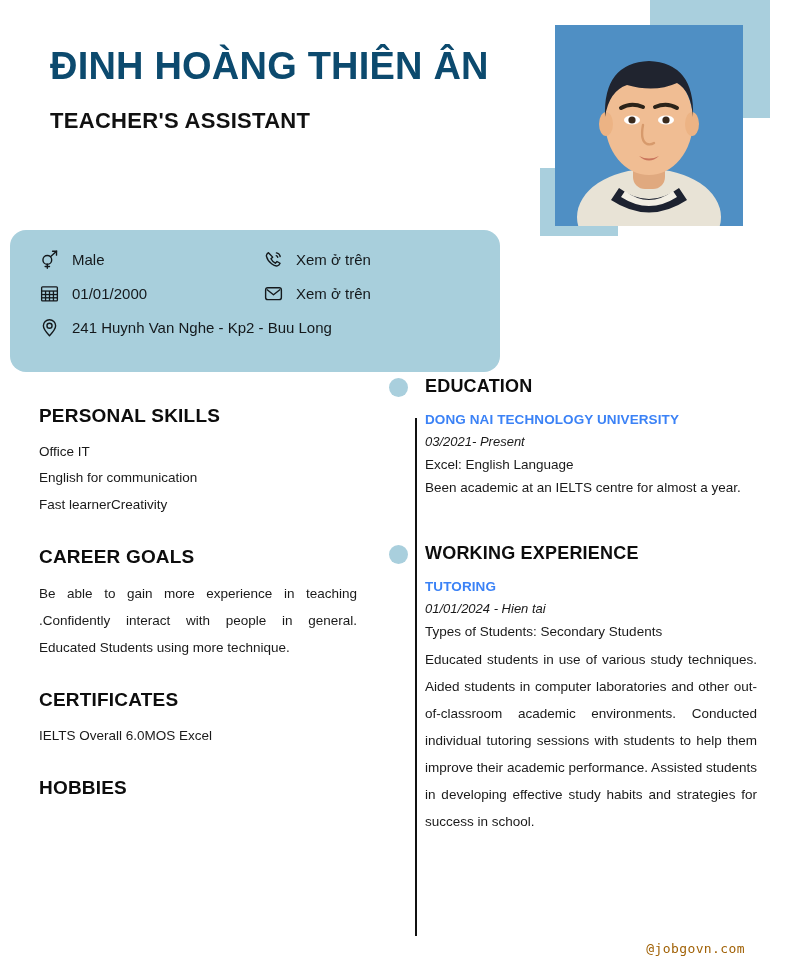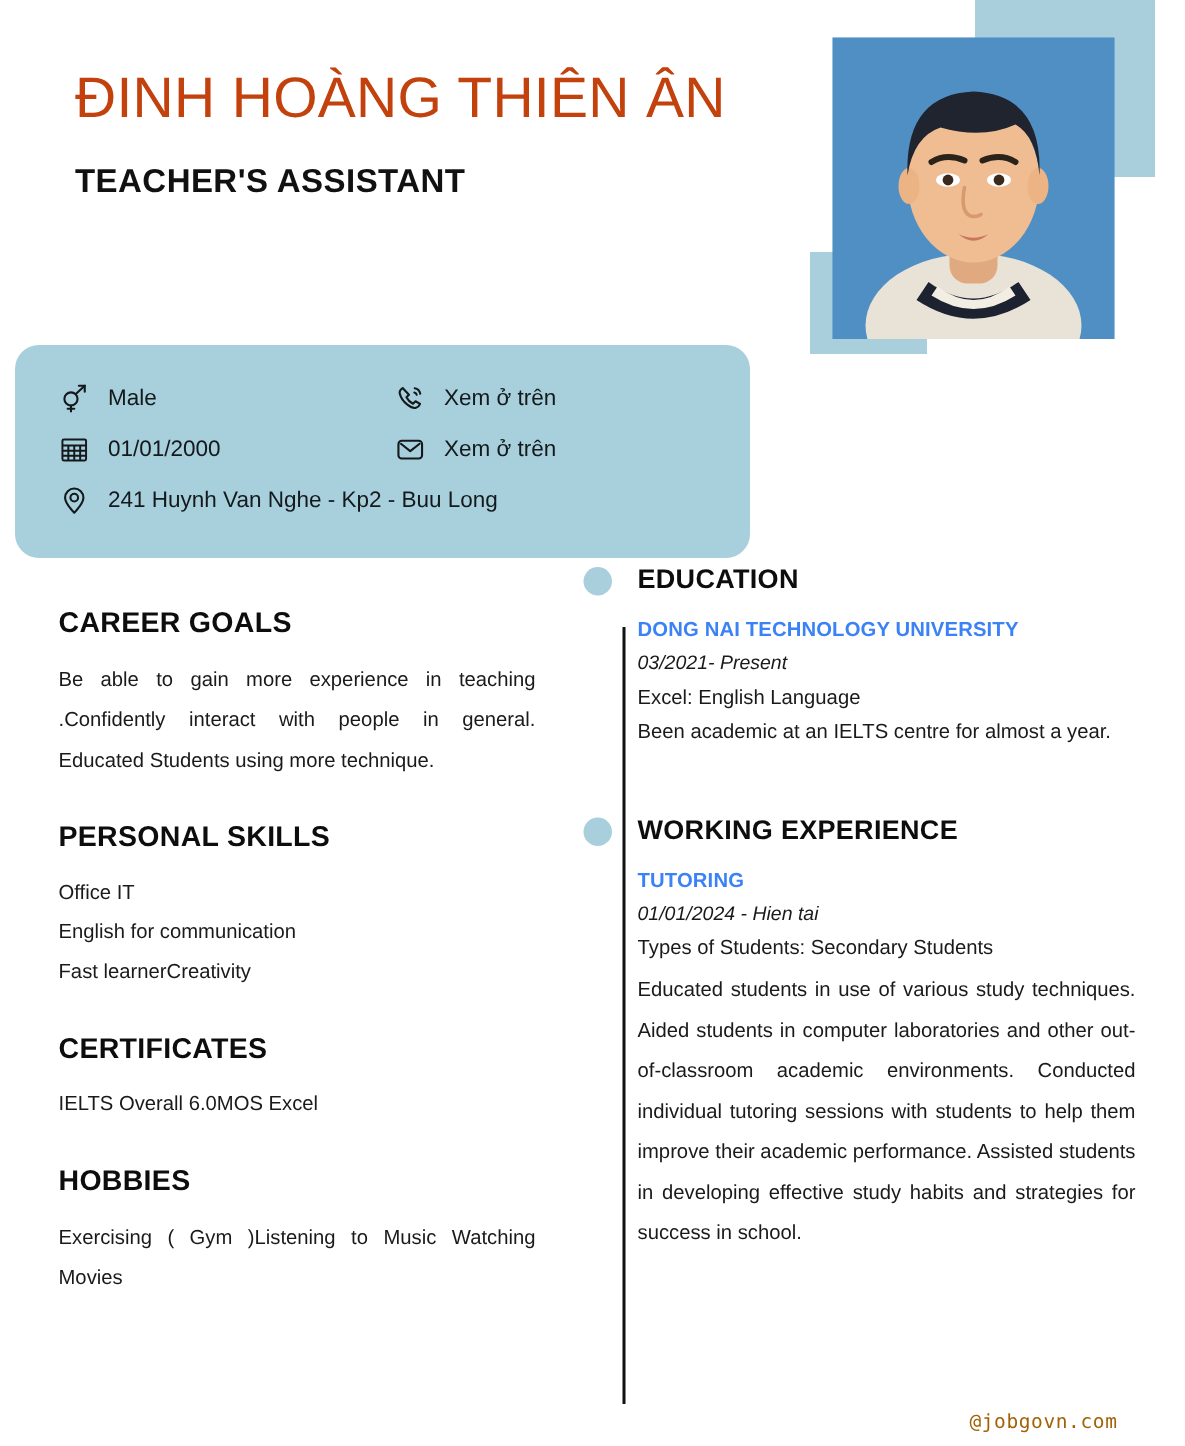--- a/index.html
+++ b/index.html
@@ -41,46 +41,46 @@
   .photo svg { display: block; width: 100%; height: 100%; }
 
   
   .header {
     position: absolute;
     left: 50px; top: 40px;
     width: 460px;
   }
   .name {
     font-size: 38px;
-    font-weight: normal;
+    font-weight: bold;
     line-height: 1.42;
     letter-spacing: 0.2px;
     margin: 0;
-    color: #c2410c;
+    color: #0c4a6e;
   }
   .job-title {
     margin-top: 14px;
     font-size: 22px;
     font-weight: bold;
     letter-spacing: 0.3px;
     color: #111111;
   }
 
   
   .contact-card {
     position: absolute;
     left: 10px; top: 230px;
     width: 490px; height: 142px;
     background: #a8cfdc;
     border-radius: 16px;
     padding: 18px 28px;
   }
   .contact-row {
     display: flex;
-    align-items: center;
+    align-items: flex-start;
     height: 34px;
   }
   .contact-col-left { width: 224px; }
   .contact-item {
     display: flex;
     align-items: center;
     gap: 12px;
   }
   .contact-item .ic {
     width: 22px; height: 22px;
@@ -293,39 +293,38 @@
       </span>
       <span class="contact-text">241 Huynh Van Nghe - Kp2 - Buu Long</span>
     </div>
   </div>
 
 </div>
 
 <div class="col-left">
 
   <div class="sec-block">
-    <h2 class="sec-title">CAREER GOALS</h2>
-    <p class="body-text">Be able to gain more experience in teaching .Confidently interact with people in general. Educated Students using more technique.</p>
-  </div>
-
-  <div class="sec-block">
     <h2 class="sec-title">PERSONAL SKILLS</h2>
     <div class="skill-line">Office IT</div>
     <div class="skill-line">English for communication</div>
     <div class="skill-line">Fast learnerCreativity</div>
   </div>
 
   <div class="sec-block">
+    <h2 class="sec-title">CAREER GOALS</h2>
+    <p class="body-text">Be able to gain more experience in teaching .Confidently interact with people in general. Educated Students using more technique.</p>
+  </div>
+
+  <div class="sec-block">
     <h2 class="sec-title">CERTIFICATES</h2>
     <div class="skill-line">IELTS Overall 6.0MOS Excel</div>
   </div>
 
   <div class="sec-block">
     <h2 class="sec-title">HOBBIES</h2>
-    <p class="body-text">Exercising ( Gym )Listening to Music Watching Movies</p>
   </div>
 
 </div>
 
 <div class="timeline-line"></div>
 
 <div class="col-right">
 
   <div class="tl-entry">
     <span class="tl-dot"></span>

